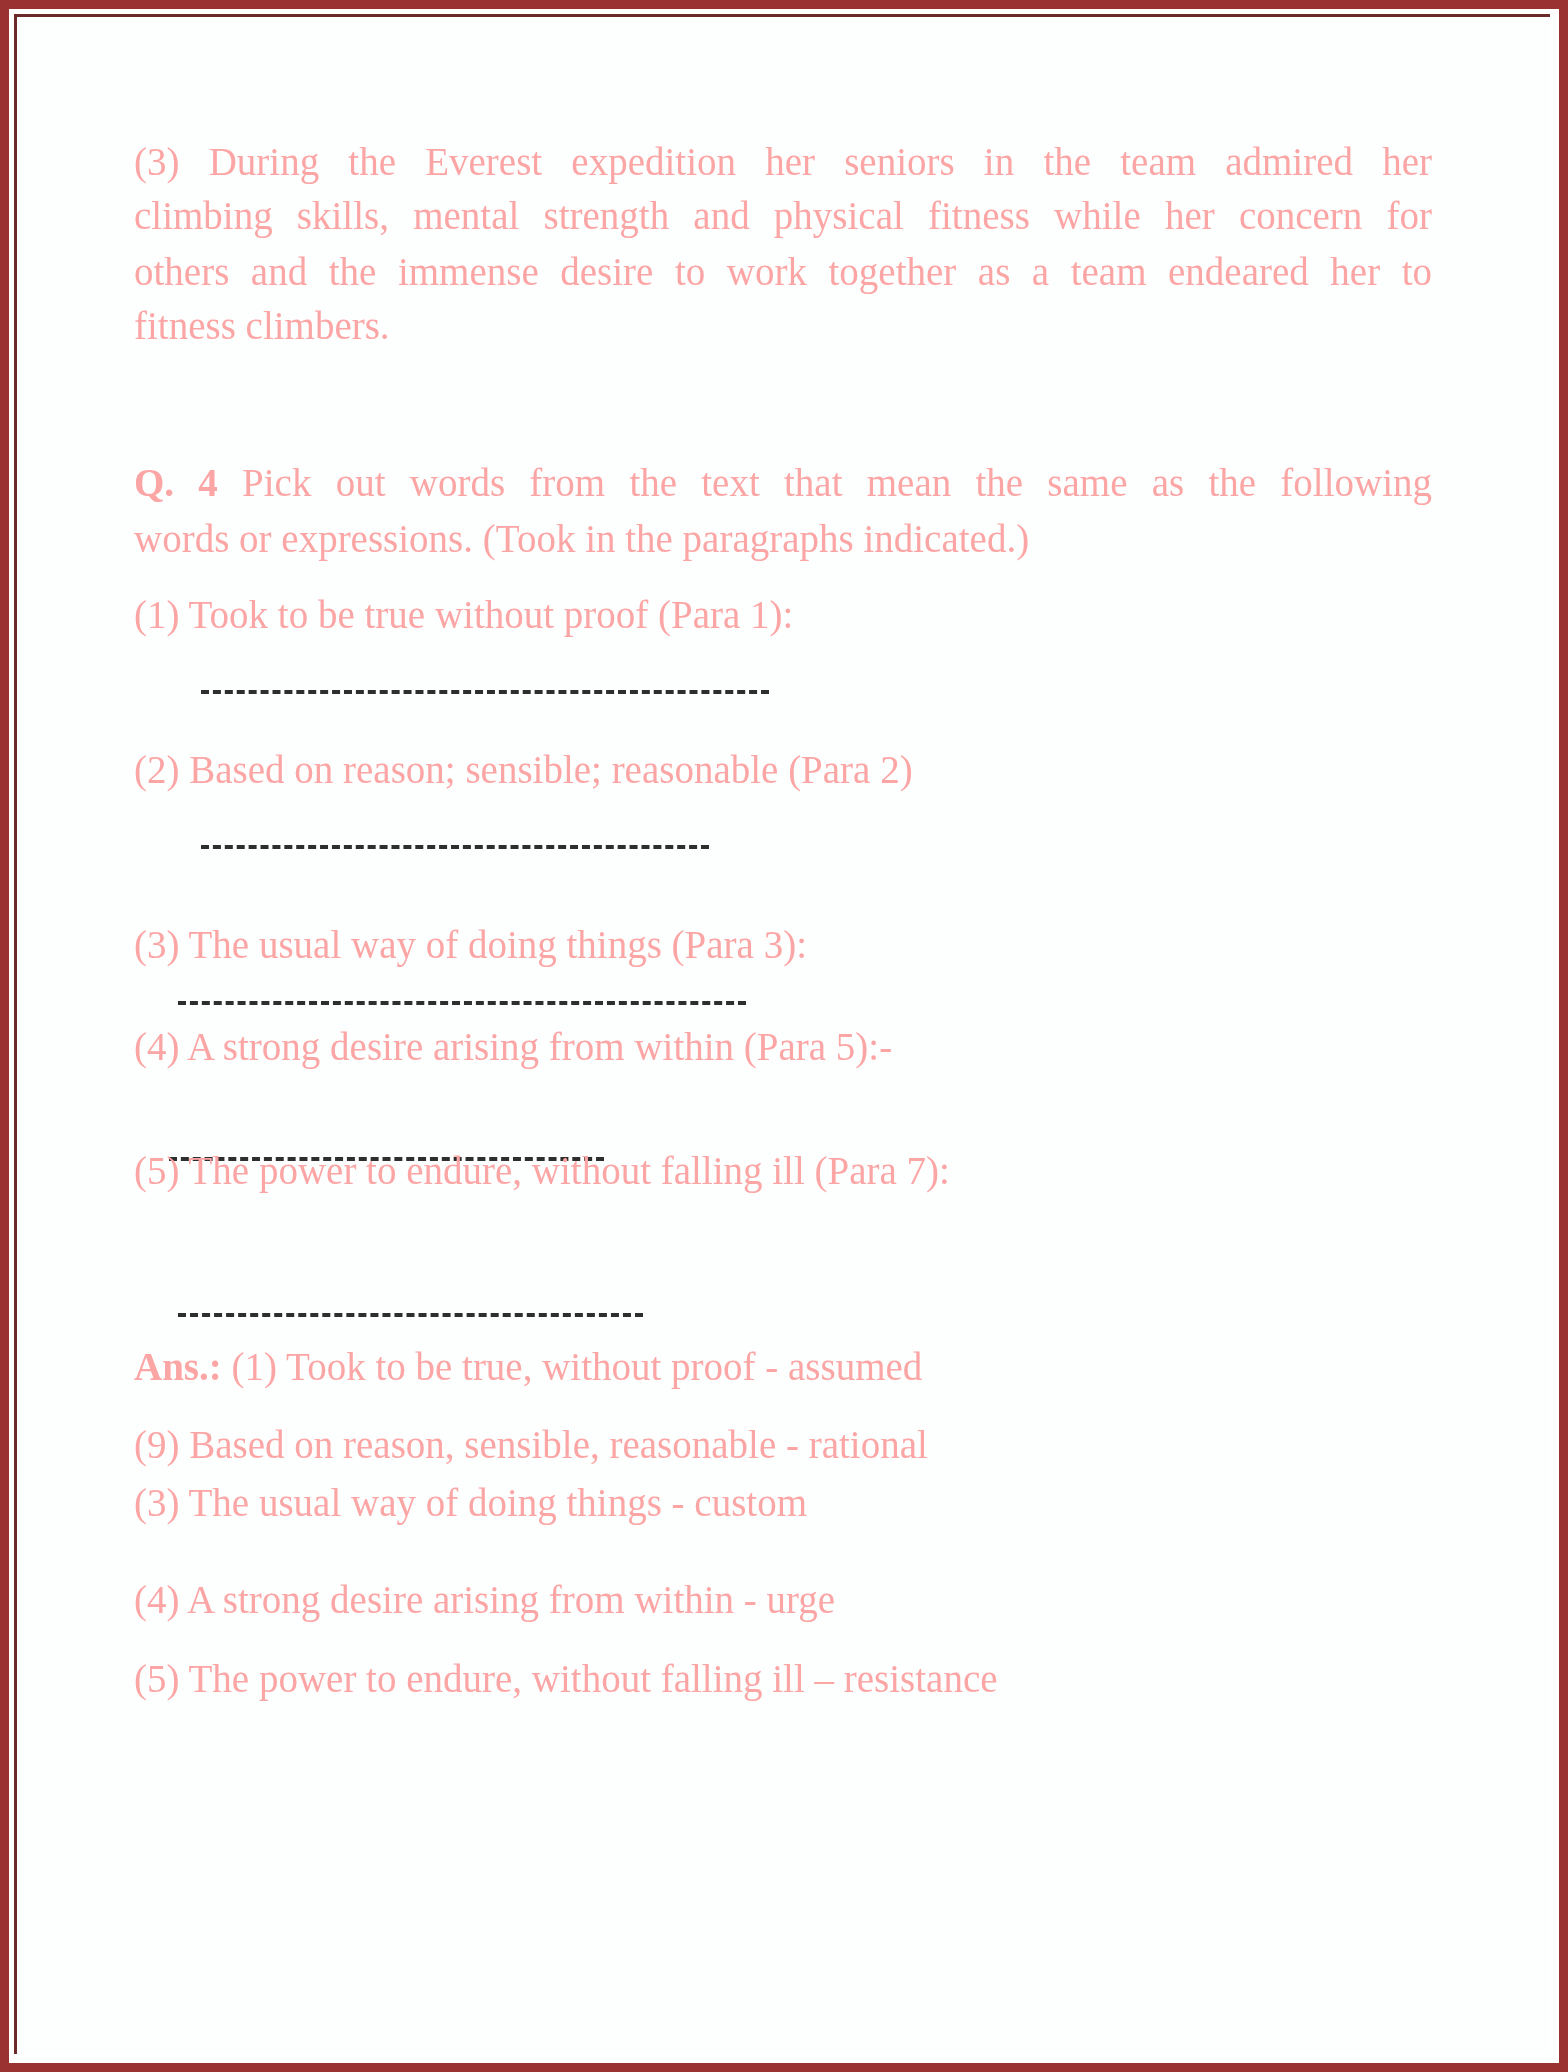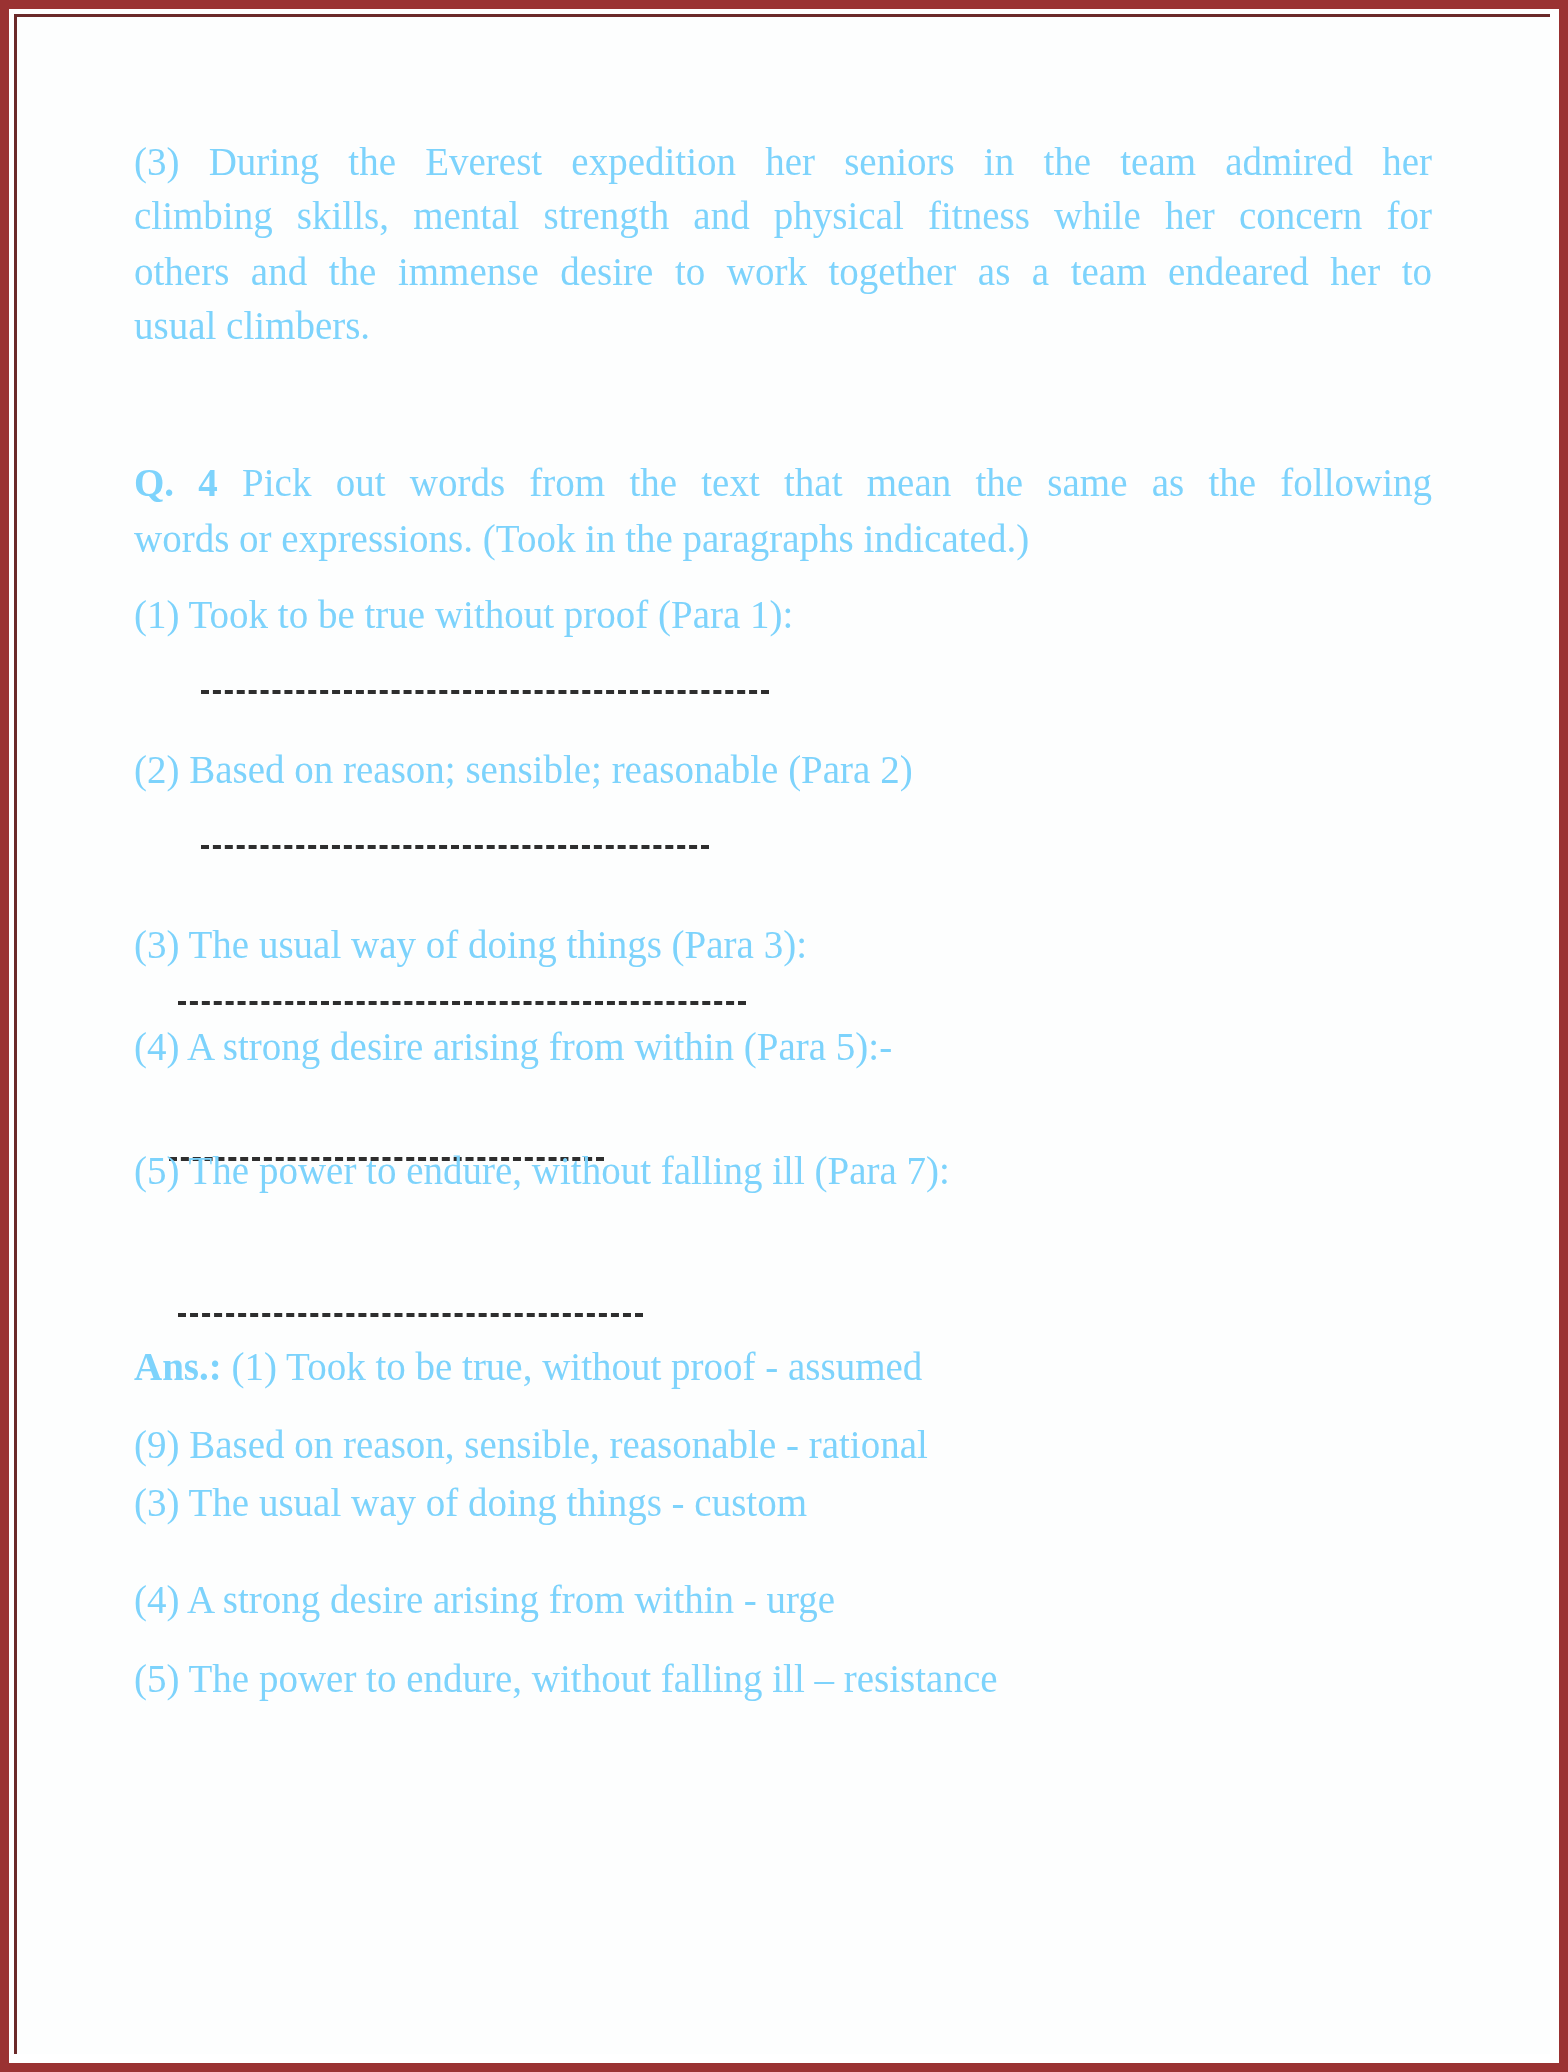--- a/index.html
+++ b/index.html
@@ -1,34 +1,34 @@
 <!DOCTYPE html>
 <html><head>
 <meta charset="utf-8">
 <style>
   html, body { margin:0; padding:0; }
   body { width:1568px; height:2072px; position:relative; background:#9a3232; overflow:hidden; }
   .page-frame { position:absolute; left:9px; top:9px; width:1550px; height:2054px; background:#ffffff; }
   .inner-rule { position:absolute; left:14px; top:14px; width:1536px; height:2040px; border-left:3px solid #6b2a2a; border-top:3px solid #6b2a2a; box-sizing:border-box; background:#fdfefe; }
-  .line { position:absolute; left:134px; font-family:"Liberation Serif", serif; font-size:39px; color:#7dd3fc; white-space:nowrap; line-height:1; transform:translateY(-50%); }
+  .line { position:absolute; left:134px; font-family:"Liberation Serif", serif; font-size:39px; color:#fca5a5; white-space:nowrap; line-height:1; transform:translateY(-50%); }
   .justify { width:1298px; text-align:justify; text-align-last:justify; }
   .bold { font-weight:bold;text-align:center; }
   .dashline { position:absolute; height:0; border-top:4px dashed #2e2e2e; }
 </style>
 </head>
 <body>
 
 <div class="page-frame"></div>
 <div class="inner-rule"></div>
 
 <div>
   <div class="line justify" style="top:161px">(3) During the Everest expedition her seniors in the team admired her</div>
   <div class="line justify" style="top:215px">climbing skills, mental strength and physical  fitness while her concern for</div>
   <div class="line justify" style="top:271px">others and the immense desire to work together as a team endeared her to</div>
-  <div class="line" style="top:325px">usual climbers.</div>
+  <div class="line" style="top:325px">fitness climbers.</div>
 
   <div class="line justify" style="top:482px"><span class="bold">Q. 4</span> <span>Pick out words from the text that mean the same as the following</span></div>
   <div class="line" style="top:538px">words or expressions. (Took in the paragraphs  indicated.)</div>
 
   <div class="line" style="top:614px">(1) Took to be true without proof (Para 1):</div>
   <div class="dashline" style="left:201px; width:568px; top:690px"></div>
 
   <div class="line" style="top:769px">(2) Based on reason; sensible; reasonable (Para 2)</div>
   <div class="dashline" style="left:201px; width:508px; top:845px"></div>
 

